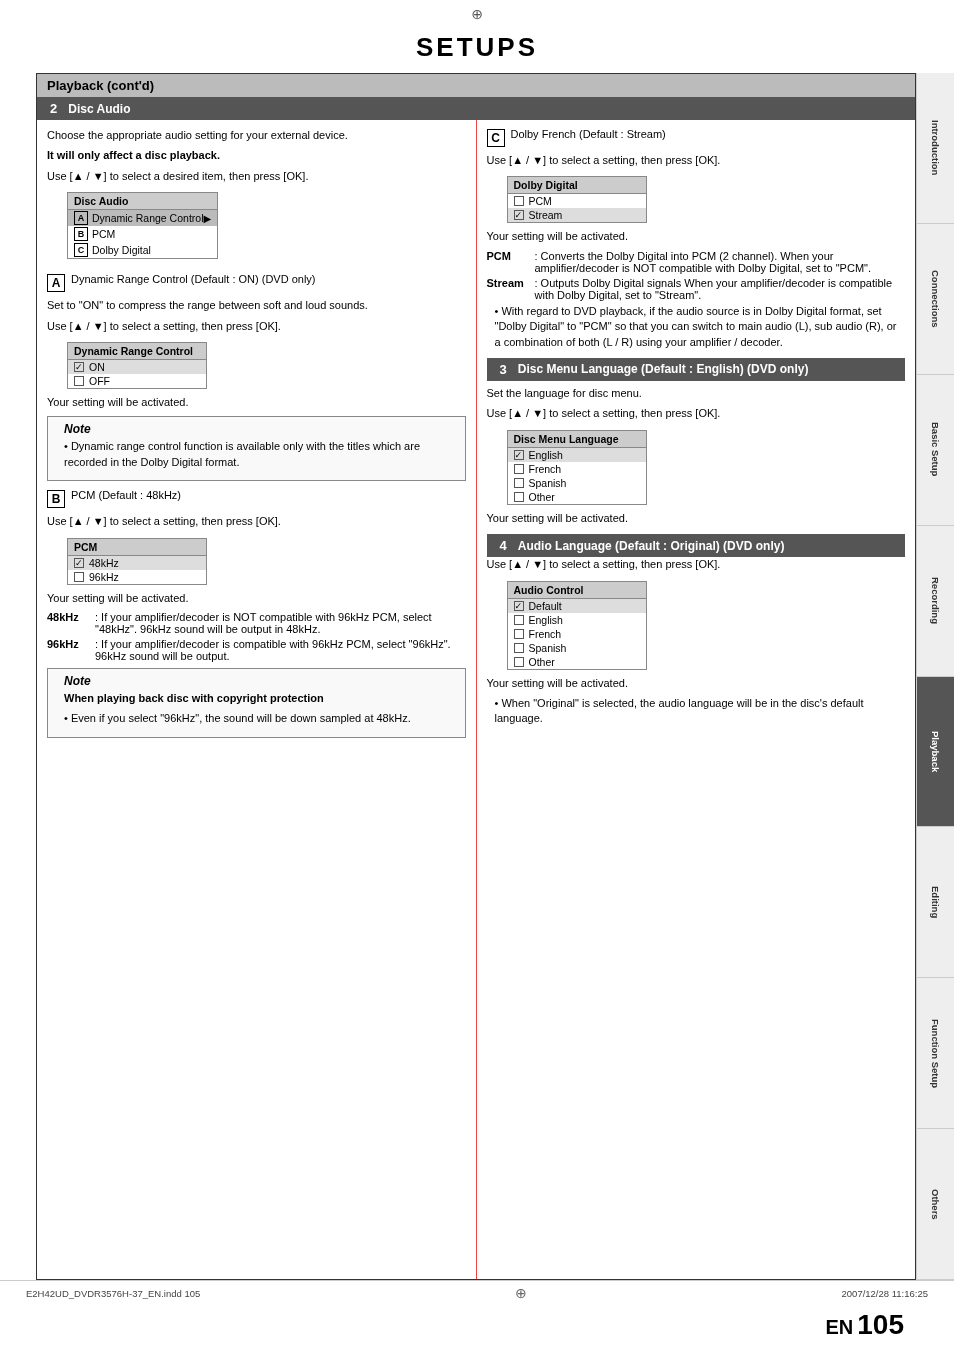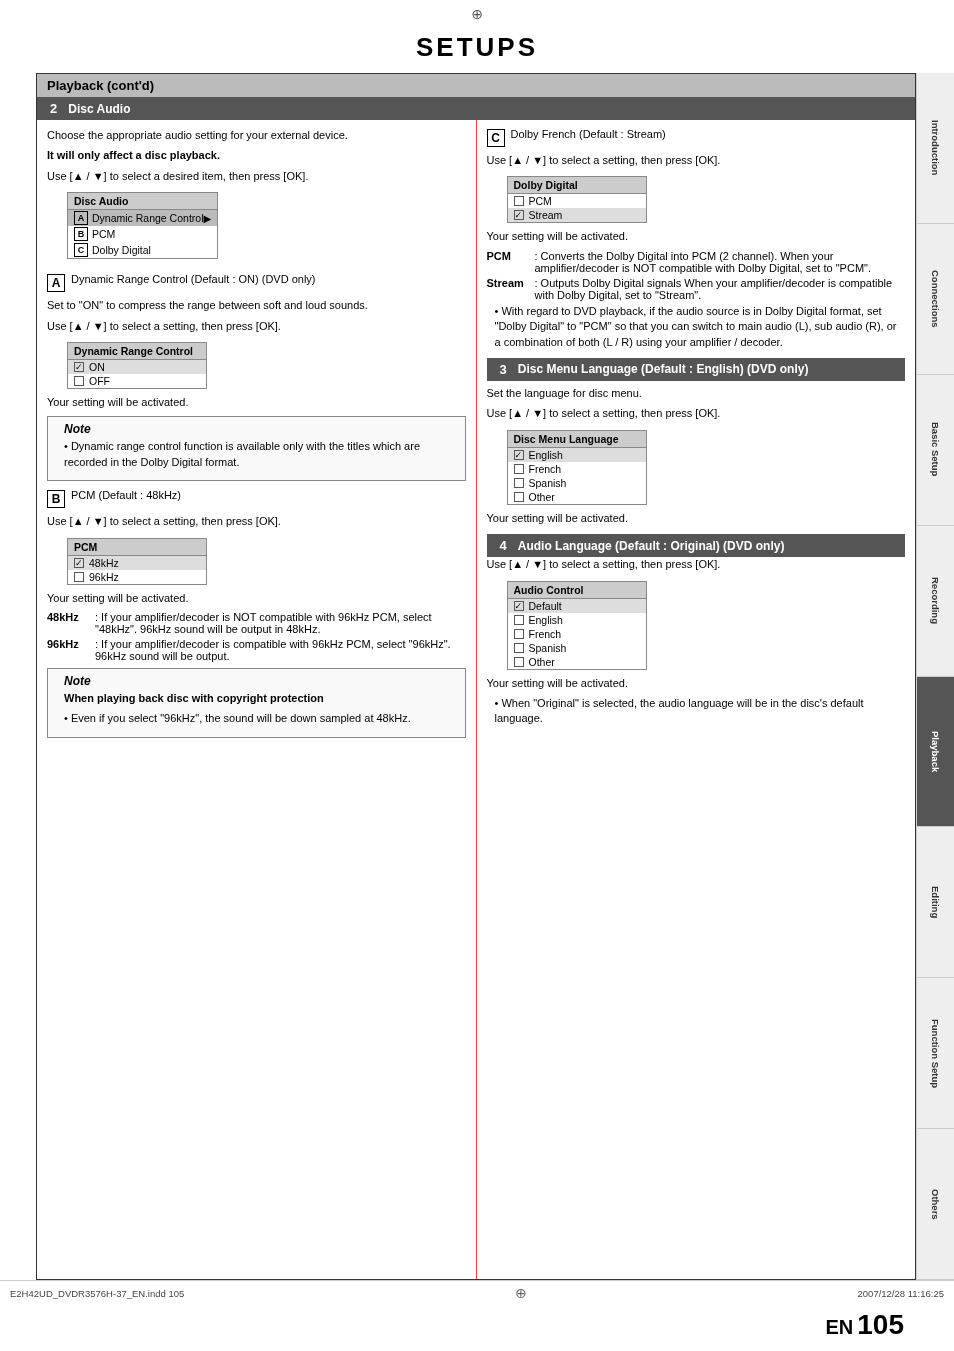--- a/index.html
+++ b/index.html
@@ -203,21 +203,21 @@
     .sidebar-tab.active {
       background: #555;
       color: #fff;
     }
 
     
     .bottom-bar {
       display: flex;
       align-items: center;
       justify-content: space-between;
-      padding: 4px 10px;
+      padding: 4px 26px;
       border-top: 1px solid #ccc;
       font-size: 9.5px;
       color: #444;
     }
     .page-number {
       font-size: 28px;
       font-weight: bold;
       text-align: right;
     }
     .en-label {

